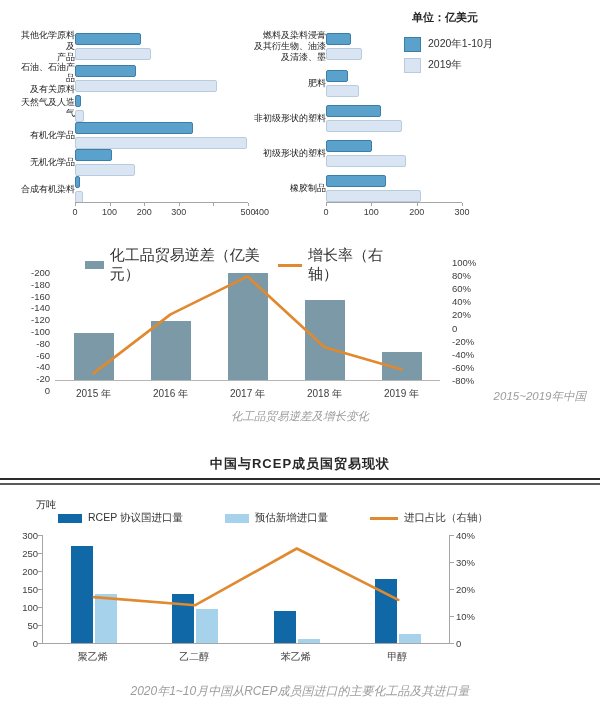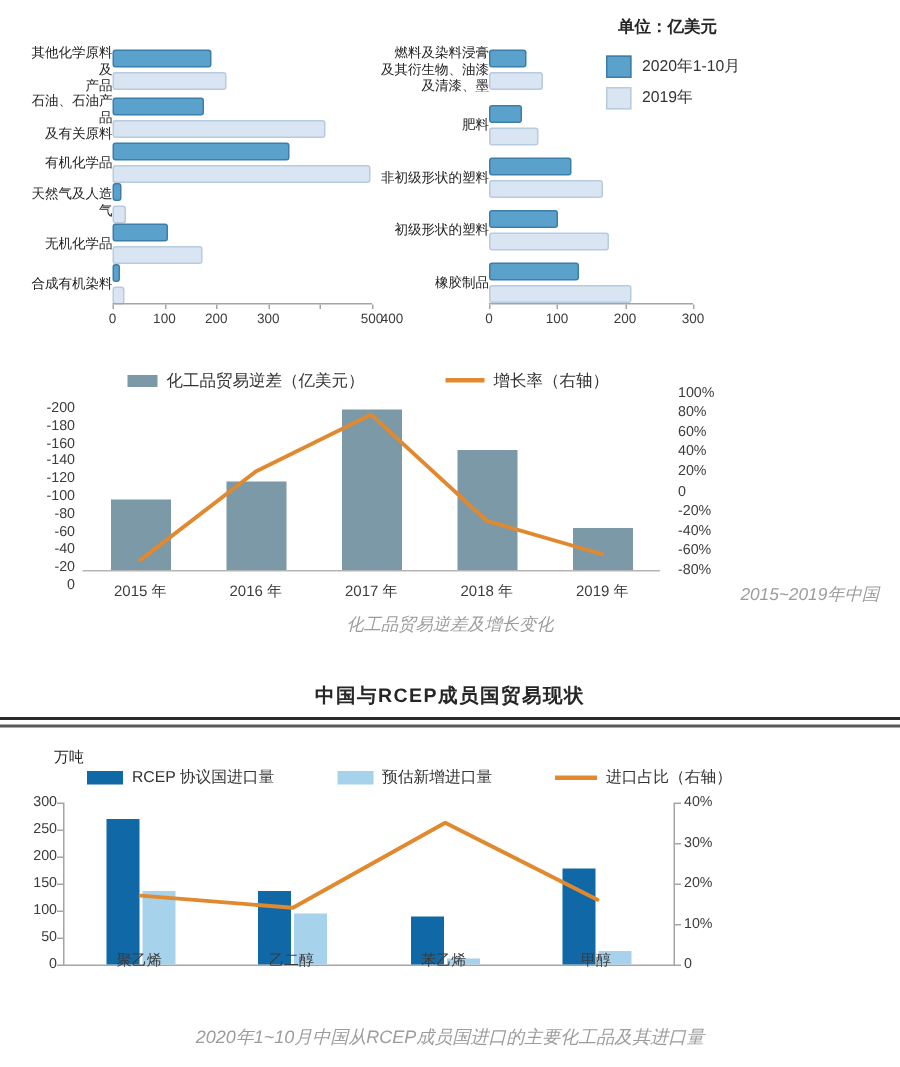--- a/index.html
+++ b/index.html
@@ -27,21 +27,21 @@
   .hb-bar{height:10px;border-radius:2px;border:1px solid;}
   .hb-bar.dark{background:var(--export-2020);border-color:var(--export-2020-border);}
   .hb-bar.light{background:var(--export-2019);border-color:var(--export-2019-border);}
   .hb-axis{position:relative;height:17px;border-top:1px solid var(--axis-line);}
   #hb-left .hb-axis{margin-left:60px;}
   #hb-right .hb-axis{margin-left:84px;}
   .hb-tickmark{position:absolute;top:0;width:1px;height:3px;background:var(--axis-line);}
   .hb-ticklabel{position:absolute;top:4px;transform:translateX(-50%);font-size:9px;color:#3c3c3c;}
 
   
-  .mid-legend{left:55px;top:246px;width:385px;display:flex;font-size:11px;color:#333;align-items:center;}
+  .mid-legend{left:55px;top:246px;width:385px;display:flex;font-size:15px;color:#333;align-items:center;}
   .ml-item{display:flex;align-items:center;}
   .ml-item:first-child{margin-left:30px;}
   .ml-item:last-child{margin-left:auto;margin-right:34px;}
   .ml-swatch{width:20px;height:8px;background:var(--deficit-bar);margin-right:6px;}
   .ml-line{width:26px;height:3px;background:var(--line-orange);margin-right:6px;}
   .mid-plot{left:55px;top:262px;width:385px;height:118px;border-bottom:1px solid #b5b5b5;}
   .mid-bar{position:absolute;bottom:0;width:40px;background:var(--deficit-bar);}
   .mid-laxis{left:16px;top:272px;width:34px;height:118px;}
   .mid-raxis{left:452px;top:262px;width:44px;height:118px;}
   .mid-xlabels{left:55px;top:387px;width:385px;height:14px;}
@@ -61,21 +61,21 @@
   .rs-dark{width:24px;height:9px;background:var(--rcep-import);margin-right:6px;}
   .rs-light{width:24px;height:9px;background:var(--rcep-new);margin-right:6px;}
   .rs-line{width:28px;height:3px;background:var(--line-orange);margin-right:6px;}
   .rcep-plot{left:42px;top:535px;width:406px;height:108px;border-left:1px solid var(--axis-line);border-right:1px solid var(--axis-line);border-bottom:1px solid var(--axis-line);}
   .rc-bar{position:absolute;bottom:0;}
   .rc-bar.dark{background:var(--rcep-import);}
   .rc-bar.light{background:var(--rcep-new);}
   .rc-dash{position:absolute;width:4px;height:1px;background:var(--axis-line);}
   .rcep-laxis{left:8px;top:535px;width:30px;height:108px;}
   .rcep-raxis{left:456px;top:535px;width:40px;height:108px;}
-  .rcep-xlabels{left:42px;top:633px;width:406px;height:14px;}
+  .rcep-xlabels{left:42px;top:650px;width:406px;height:14px;}
   .cap-bottom{left:0;top:683px;width:600px;text-align:center;font-style:italic;font-size:12px;color:var(--caption-gray);}
 </style>
 </head>
 <body>
 
 <div class="page">
 
   <div class="abs unit-label">单位：亿美元</div>
   <div class="abs legend-stack">
     <div class="ls-item">
@@ -99,31 +99,31 @@
         </div>
         <div class="hb-group">
           <div class="hb-label">石油、石油产品
 及有关原料</div>
           <div class="hb-bars">
             <div class="hb-bar dark" style="width: 34%;"></div>
             <div class="hb-bar light" style="width: 81%;"></div>
           </div>
         </div>
         <div class="hb-group">
+          <div class="hb-label">天然气及人造气</div>
+          <div class="hb-bars">
+            <div class="hb-bar dark" style="width: 2.4%;"></div>
+            <div class="hb-bar light" style="width: 4%;"></div>
+          </div>
+        </div>
+        <div class="hb-group">
           <div class="hb-label">有机化学品</div>
           <div class="hb-bars">
             <div class="hb-bar dark" style="width: 67%;"></div>
             <div class="hb-bar light" style="width: 98%;"></div>
-          </div>
-        </div>
-        <div class="hb-group">
-          <div class="hb-label">天然气及人造气</div>
-          <div class="hb-bars">
-            <div class="hb-bar dark" style="width: 2.4%;"></div>
-            <div class="hb-bar light" style="width: 4%;"></div>
           </div>
         </div>
         <div class="hb-group">
           <div class="hb-label">无机化学品</div>
           <div class="hb-bars">
             <div class="hb-bar dark" style="width: 20.4%;"></div>
             <div class="hb-bar light" style="width: 33.6%;"></div>
           </div>
         </div>
         <div class="hb-group">

